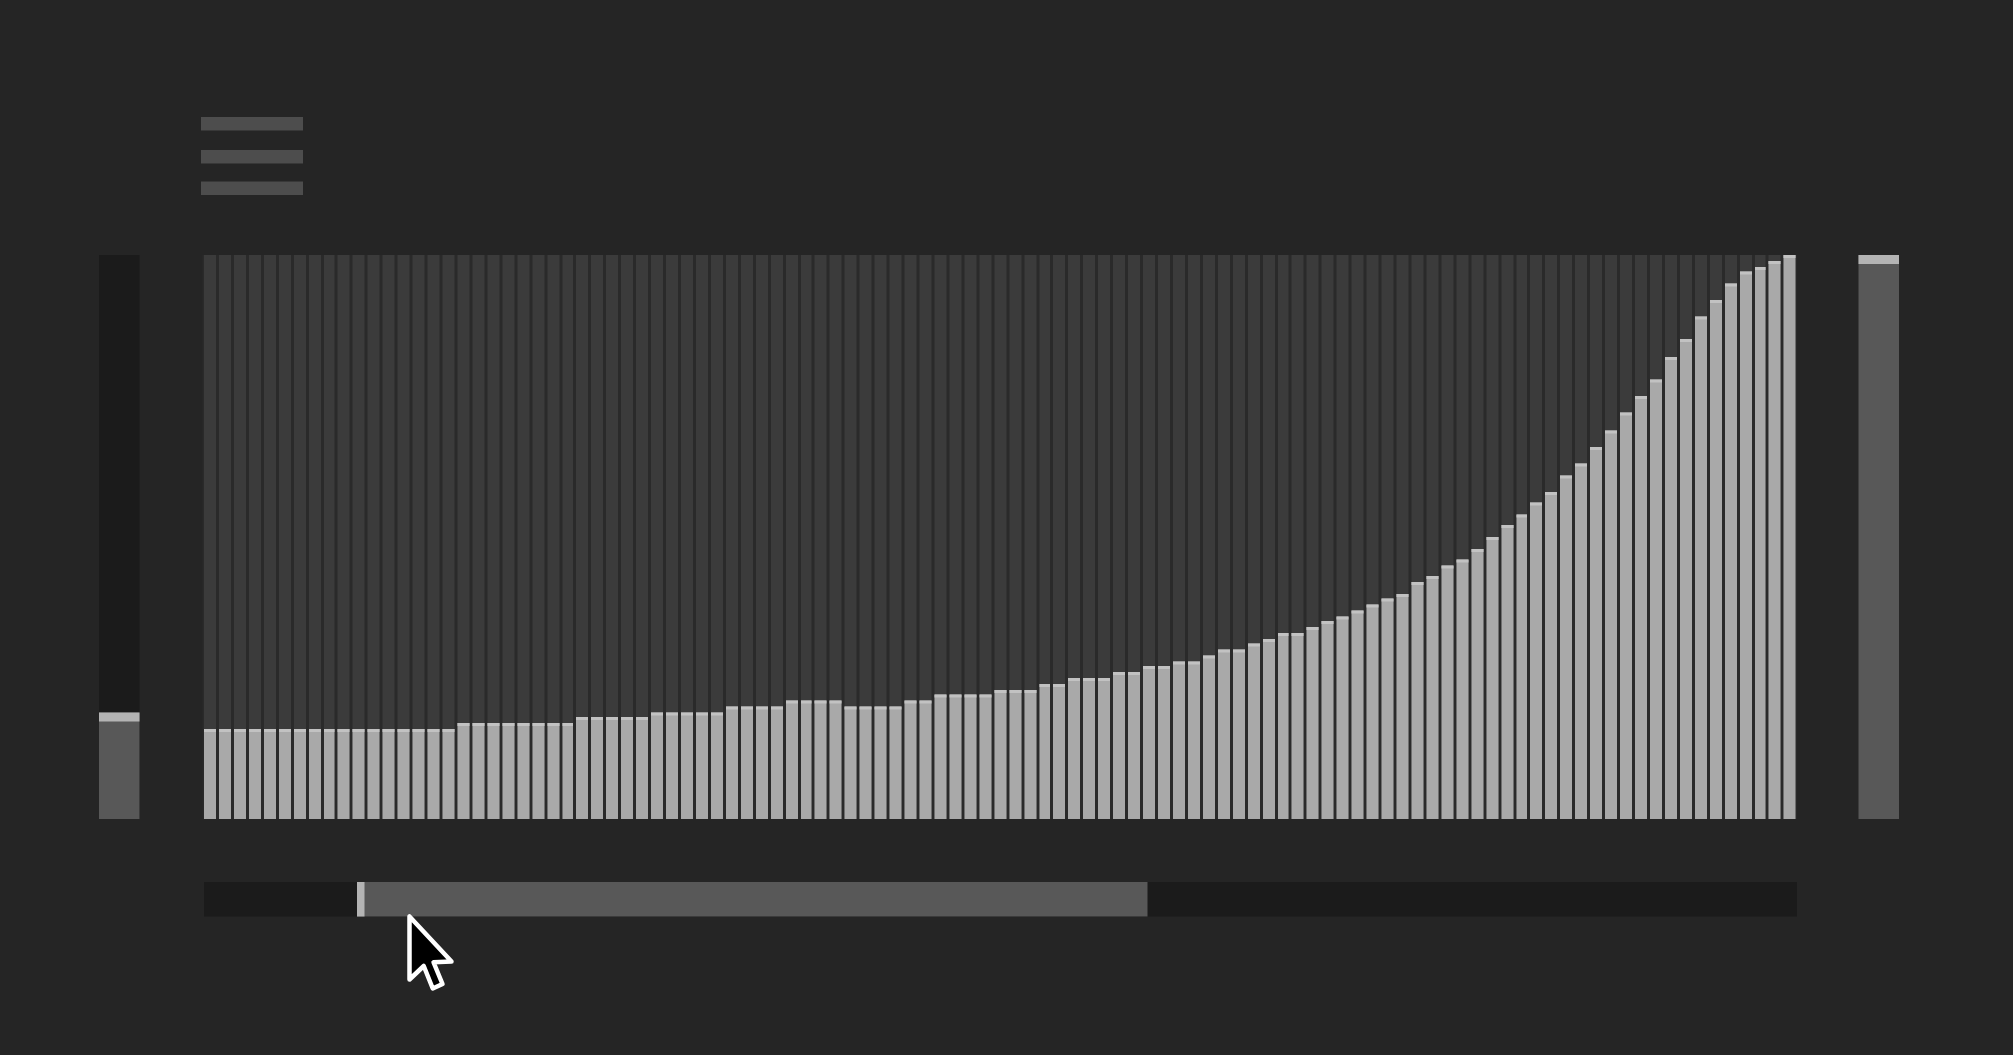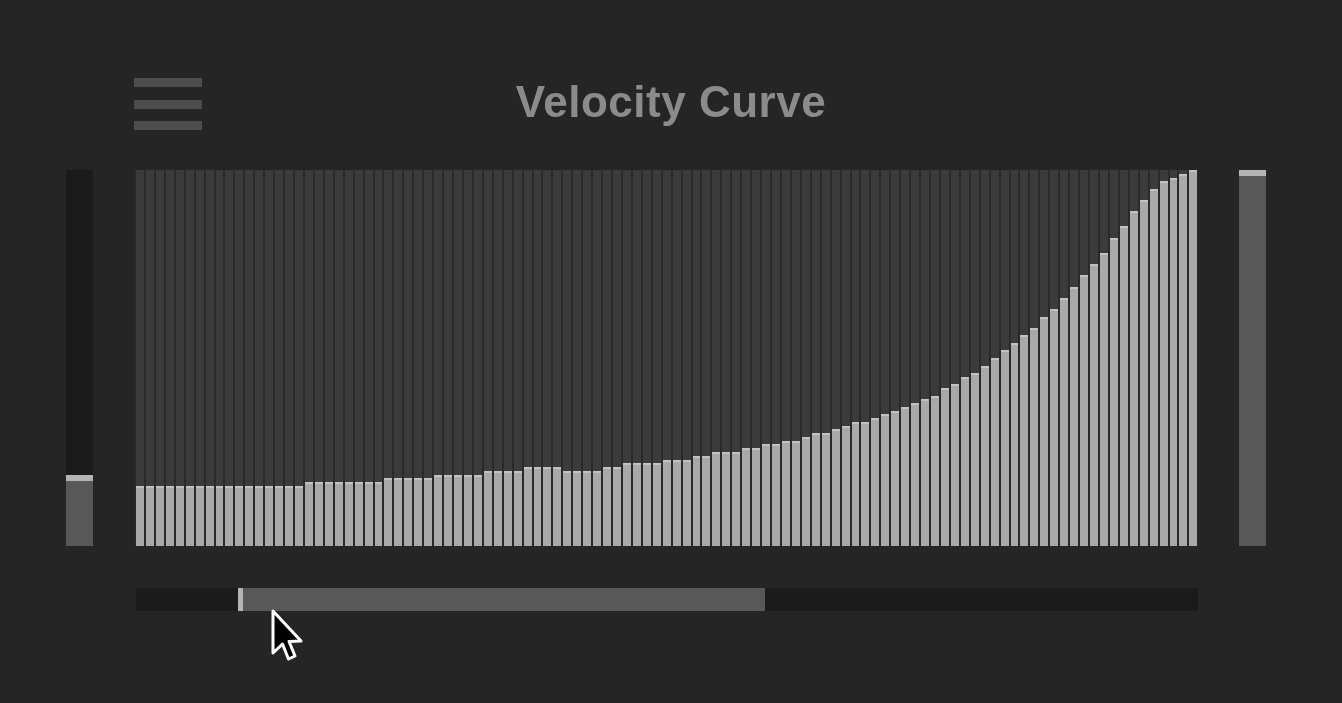--- a/index.html
+++ b/index.html
@@ -179,21 +179,20 @@
 <div id="app">
 
   <div id="header">
 
     <button id="menu-button">
       <span class="bar"></span>
       <span class="bar"></span>
       <span class="bar"></span>
     </button>
 
-    <div id="page-title">Velocity Curve</div>
   </div>
 
   <div class="vscrollbar" id="vscrollbar-left">
     <div class="vthumb" id="vthumb-left" style="height: 19%; top: 81%;"></div>
   </div>
 
   <div class="vscrollbar" id="vscrollbar-right">
     <div class="vthumb" id="vthumb-right" style="height: 100%; top: 0%;"></div>
   </div>
 

